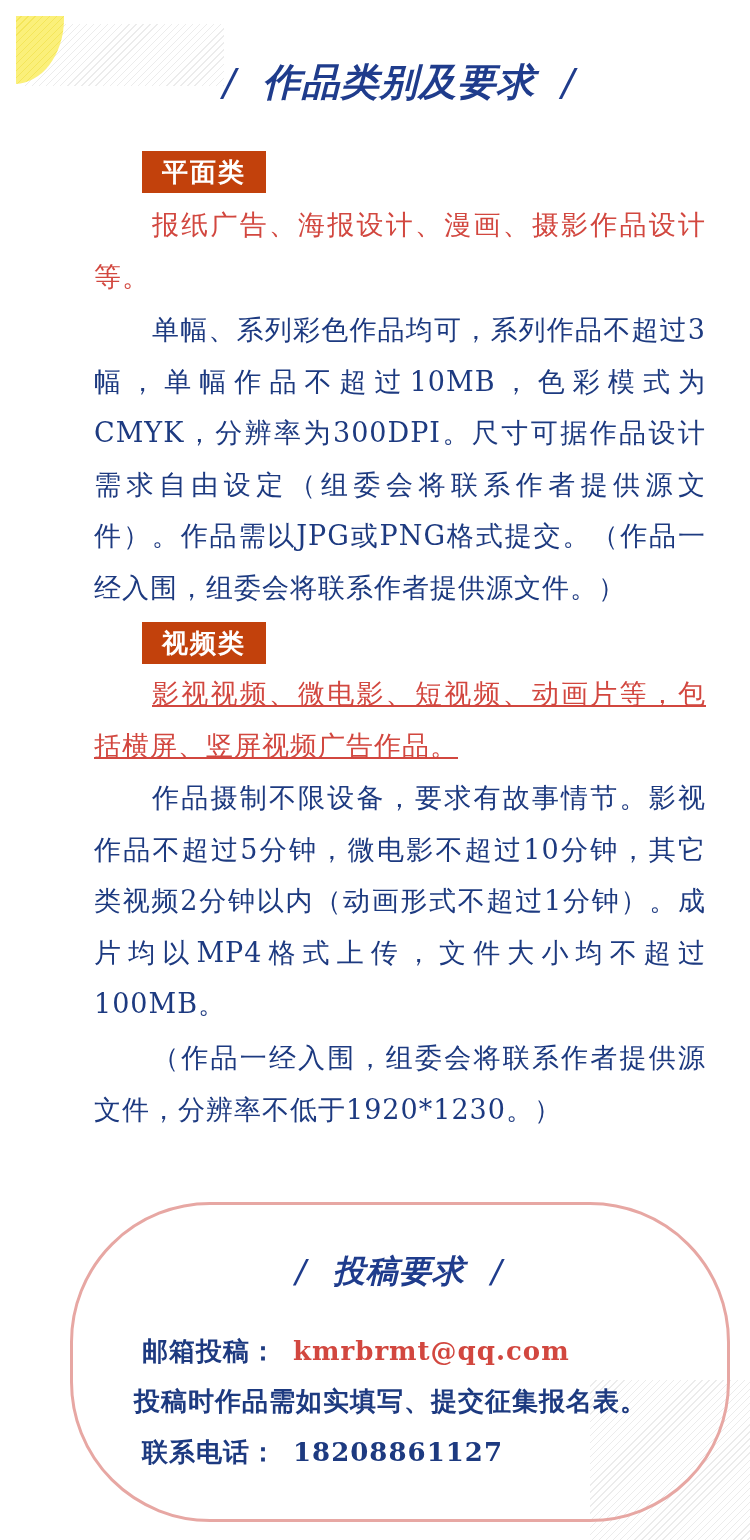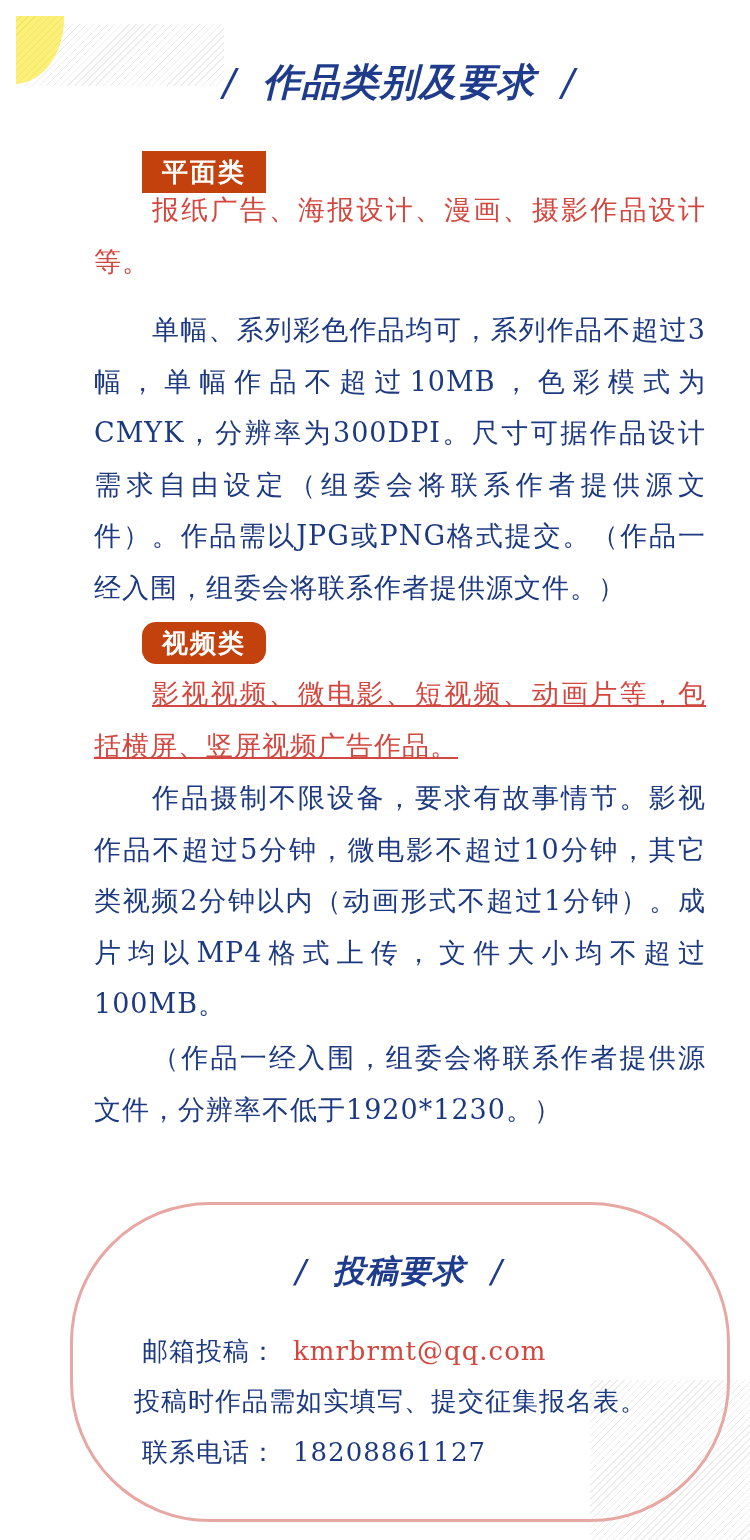--- a/index.html
+++ b/index.html
@@ -44,39 +44,40 @@
     .red { color: #d2473f; }
     .blue { color: #1d3a80; }
 
     .contact-box {
       position: absolute; left: 46px; top: 1178px; width: 660px; height: 320px;
       border: 3px solid #e7a7a3; border-radius: 140px;
     }
     .contact-line {
       position: absolute; left: 110px; font-size: 26px; line-height: 40px; color: #1d3a80;
       letter-spacing: 1px;
+      font-weight: bold;
     }
     .contact-line .email { color: #d2473f; }
   </style>
 </head>
 <body>
 
 <div class="deco-stripes-top"></div>
 <div class="deco-circle"></div>
 <div class="deco-stripes-bottom"></div>
 
 <h1 class="section-title title-1">
   <span class="slash">/</span><span>作品类别及要求</span><span class="slash">/</span>
 </h1>
 
 <div class="tag" style="top:127px;">平面类</div>
-<p class="para red" style="top:160px; text-indent:58px;">报纸广告、海报设计、漫画、摄影作品设计等。</p>
+<p class="para red" style="top:176px; text-indent:58px;font-family:Liberation Serif, serif;">报纸广告、海报设计、漫画、摄影作品设计等。</p>
 <p class="para blue" style="top:280px; text-indent:58px;">单幅、系列彩色作品均可，系列作品不超过3幅，单幅作品不超过10MB，色彩模式为CMYK，分辨率为300DPI。尺寸可据作品设计需求自由设定（组委会将联系作者提供源文件）。作品需以JPG或PNG格式提交。（作品一经入围，组委会将联系作者提供源文件。）</p>
 
-<div class="tag" style="top:598px;border-radius:14px;">视频类</div>
+<div class="tag" style="top:598px;">视频类</div>
 <p class="para red" style="top:644px; text-indent:58px;text-decoration:underline;">影视视频、微电影、短视频、动画片等，包括横屏、竖屏视频广告作品。</p>
 <p class="para blue" style="top:748px; text-indent:58px;">作品摄制不限设备，要求有故事情节。影视作品不超过5分钟，微电影不超过10分钟，其它类视频2分钟以内（动画形式不超过1分钟）。成片均以MP4格式上传，文件大小均不超过100MB。</p>
 <p class="para blue" style="top:1008px; text-indent:58px;">（作品一经入围，组委会将联系作者提供源文件，分辨率不低于1920*1230。）</p>
 
 <div class="contact-box"></div>
 
 <h2 class="section-title title-2">
   <span class="slash">/</span><span>投稿要求</span><span class="slash">/</span>
 </h2>
 

